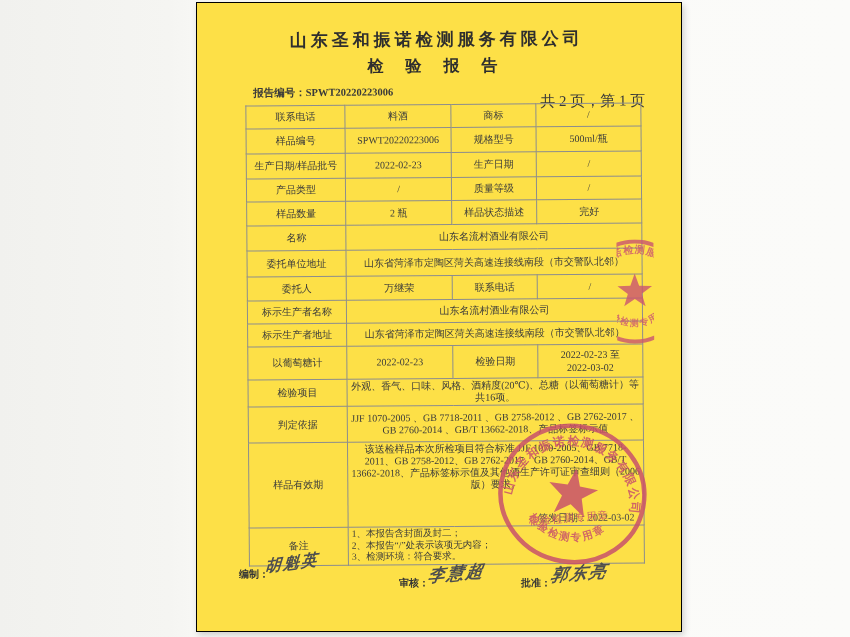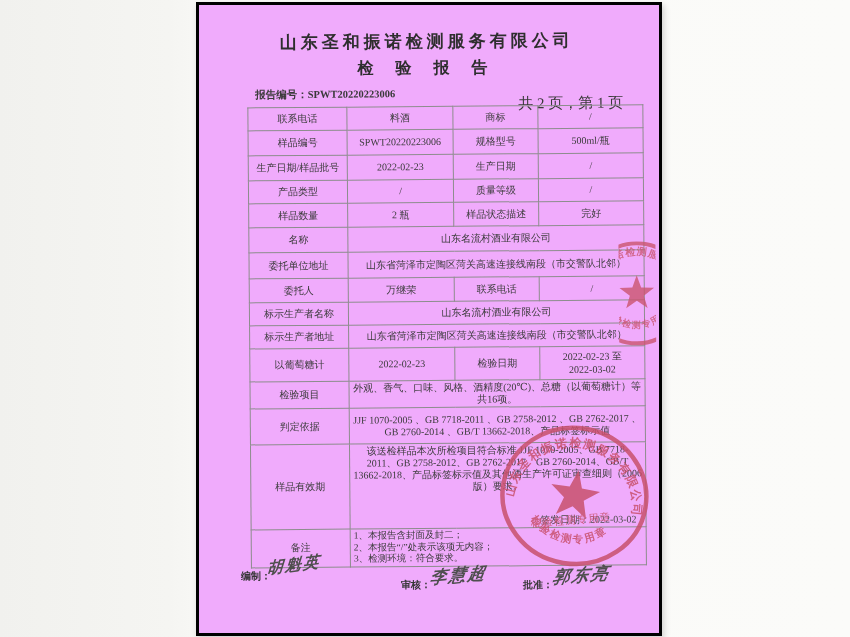--- a/index.html
+++ b/index.html
@@ -3,22 +3,23 @@
 <meta charset="utf-8">
 <style>
   html,body{margin:0;padding:0;}
   body{
     width:850px;height:637px;position:relative;overflow:hidden;
     background:linear-gradient(90deg,#f1f1ee 0%,#f5f5f2 20%,#fafaf7 26%,#fbfbf9 100%);
     font-family:"Liberation Serif","DejaVu Serif",serif;
   }
   .paper{
     position:absolute;left:196px;top:2px;width:460px;height:628px;
-    background:#f0abfc;border:3px solid #000000;
+    background:#fde047;border:1px solid #000000;
     box-shadow:2px 3px 6px rgba(60,60,60,.22);
+    padding-left:24px;
   }
   .tilt{position:absolute;left:0;top:0;right:0;bottom:0;transform:rotate(-0.45deg);}
   .company-title{position:absolute;top:25px;left:0;width:100%;text-align:center;
     font-size:17px;font-weight:bold;letter-spacing:4px;color:#2e2e2e;}
   .report-title{position:absolute;top:53px;left:0;width:100%;text-align:center;
     font-size:16px;font-weight:bold;letter-spacing:9px;color:#2e2e2e;}
   .report-no{position:absolute;top:82px;left:58px;font-size:10.5px;font-weight:bold;color:#3a3a3a;}
   .pages{position:absolute;top:90px;right:34px;font-size:15px;color:#3a3a3a;}
 
   table.report{position:absolute;left:50px;top:101px;width:395px;

